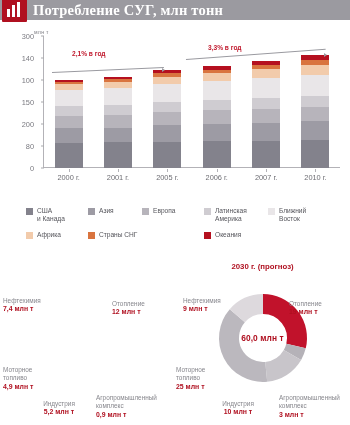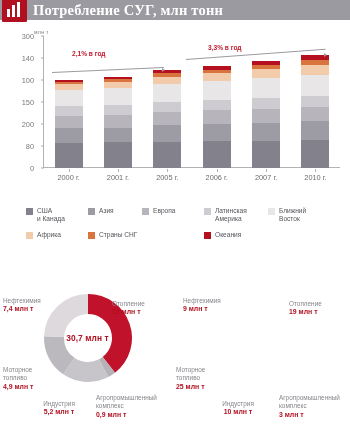--- a/index.html
+++ b/index.html
@@ -388,50 +388,51 @@
         <div class="lg-item" style="width: 90px;">
           <span class="lg-swatch" style="background: rgb(181, 16, 31);"></span>
           <span class="lg-text">Океания</span>
         </div>
       </div>
   </div>
 
   <div class="donuts">
 
     <div class="donut-block donut-left">
-      <div class="donut-wrap" id="donut0">
-          <svg width="92" height="92">
-            <path d="M 46 12 A 34 34 0 0 1 66.8832322314487 72.83077731947738" fill="none" stroke="#c1122b" stroke-width="20"></path>
-            <path d="M 66.8832322314487 72.83077731947738 A 34 34 0 0 1 61.56077121153317 76.2301571167323" fill="none" stroke="#b5b2b8" stroke-width="20"></path>
-            <path d="M 61.56077121153317 76.2301571167323 A 34 34 0 0 1 26.819478812761464 74.0732542998829" fill="none" stroke="#c8c5ca" stroke-width="20"></path>
-            <path d="M 26.819478812761464 74.0732542998829 A 34 34 0 0 1 12.029044214831764 44.59495087554035" fill="none" stroke="#bbb8be" stroke-width="20"></path>
-            <path d="M 12.029044214831764 44.59495087554035 A 34 34 0 0 1 45.99999999999999 12" fill="none" stroke="#ddd9dd" stroke-width="20"></path>
-          </svg>
-        <div class="donut-center">30,7 млн т</div>
-      </div>
       <div class="dlabel t-left" style="left:112px; top:34px;">
         <span>Отопление</span><span class="val">12 млн т</span>
       </div>
       <div class="dlabel t-left" style="left:96px; top:128px;">
         <span>Агропромышленный
 комплекс</span><span class="val">0,9 млн т</span>
       </div>
       <div class="dlabel t-center" style="left:30px; top:134px; width:58px;">
         <span>Индустрия</span><span class="val">5,2 млн т</span>
       </div>
       <div class="dlabel t-left" style="left:3px; top:100px;">
         <span>Моторное
 топливо</span><span class="val">4,9 млн т</span>
       </div>
       <div class="dlabel t-left" style="left:3px; top:31px;">
         <span>Нефтехимия</span><span class="val">7,4 млн т</span>
       </div>
     </div>
 
     <div class="donut-block donut-right">
+      <div class="donut-title">2030 г.  (прогноз)</div>
+      <div class="donut-wrap" id="donut1">
+          <svg width="92" height="92">
+            <path d="M 46 12 A 34 34 0 0 1 79.04159332300041 54.01580380732052" fill="none" stroke="#c1122b" stroke-width="20"></path>
+            <path d="M 79.04159332300041 54.01580380732052 A 34 34 0 0 1 75.44486372867091 63" fill="none" stroke="#b5b2b8" stroke-width="20"></path>
+            <path d="M 75.44486372867091 63 A 34 34 0 0 1 49.231905472342206 79.84604536748488" fill="none" stroke="#c8c5ca" stroke-width="20"></path>
+            <path d="M 49.231905472342206 79.84604536748488 A 34 34 0 0 1 20.304514471955226 23.734735045860297" fill="none" stroke="#bbb8be" stroke-width="20"></path>
+            <path d="M 20.304514471955226 23.734735045860297 A 34 34 0 0 1 45.99999999999999 12" fill="none" stroke="#ddd9dd" stroke-width="20"></path>
+          </svg>
+        <div class="donut-center">60,0 млн т</div>
+      </div>
       <div class="dlabel t-left" style="left:114px; top:34px;">
         <span>Отопление</span><span class="val">19 млн т</span>
       </div>
       <div class="dlabel t-left" style="left:104px; top:128px;">
         <span>Агропромышленный
 комплекс</span><span class="val">3 млн т</span>
       </div>
       <div class="dlabel t-center" style="left:34px; top:134px; width:58px;">
         <span>Индустрия</span><span class="val">10 млн т</span>
       </div>

